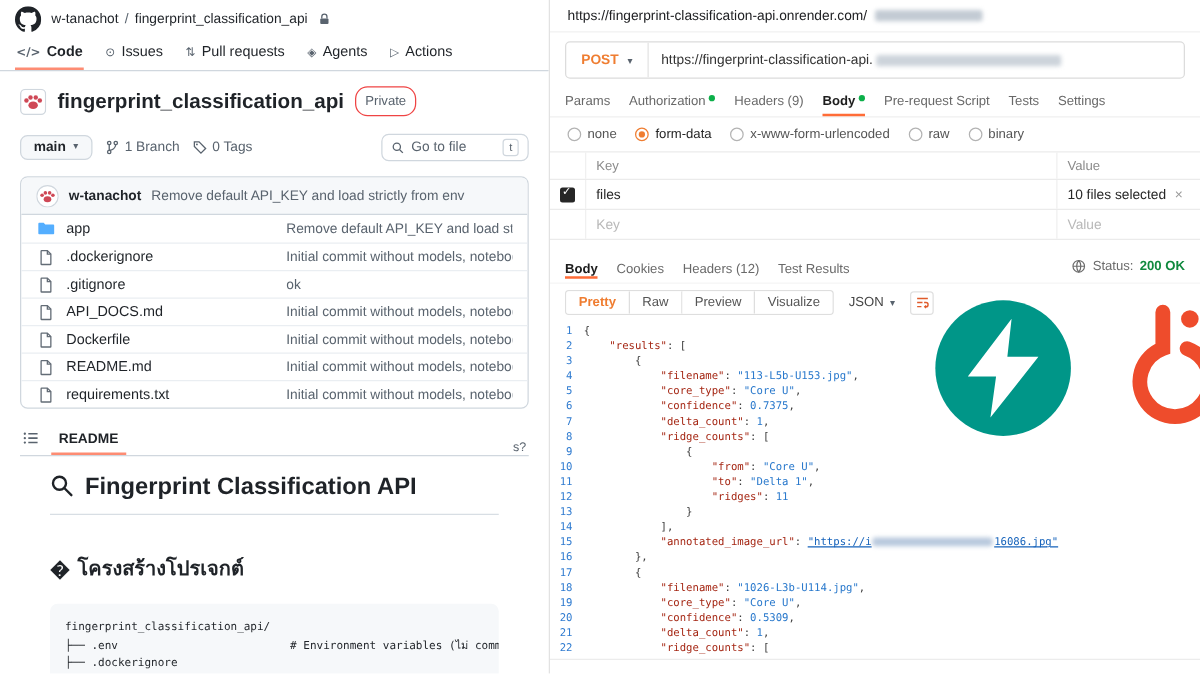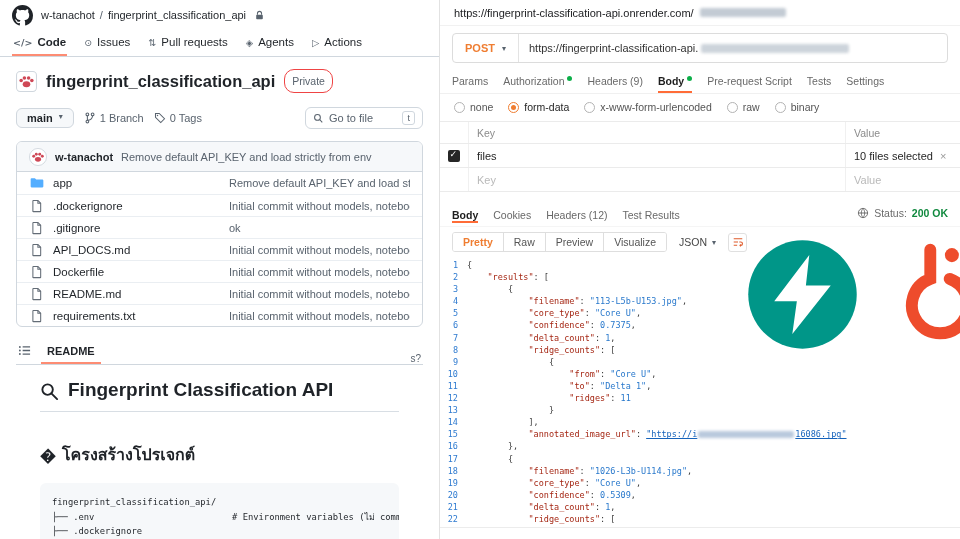--- a/index.html
+++ b/index.html
@@ -33,21 +33,21 @@
   .gh-commit-msg{font-size:11px;color:#59636e;overflow:hidden;white-space:nowrap}
   .gh-frow{display:flex;align-items:center;gap:8px;height:22px;padding:0 12px;border-top:1px solid #eaeef2;cursor:pointer}
   .gh-frow:first-child{border-top:none}
   .gh-fic{width:16px;display:flex;align-items:center;justify-content:center;flex:none}
   .gh-fname{font-size:11.5px;color:#1f2328;flex:0 0 168px;white-space:nowrap;overflow:hidden}
   .gh-fmsg{font-size:11px;color:#59636e;flex:1;white-space:nowrap;overflow:hidden}
   .gh-readme-head{display:flex;align-items:flex-end;gap:10px;margin-top:10px;border-bottom:1px solid #d0d7de;height:28px;padding:0 2px}
   .gh-readme-tab{font-size:11px;font-weight:bold;color:#1f2328;border-bottom:2px solid #fd8c73;padding:5px 6px;cursor:pointer}
   .gh-frag{margin-left:auto;font-size:10px;color:#59636e}
   .gh-readme{padding:14px 24px 0 24px}
-  .gh-h1{display:flex;align-items:flex-end;gap:9px;font-size:19px;font-weight:bold;border-bottom:1px solid #d8dee4;padding-bottom:10px}
+  .gh-h1{display:flex;align-items:flex-start;gap:9px;font-size:19px;font-weight:bold;border-bottom:1px solid #d8dee4;padding-bottom:10px}
   .gh-h2{margin-top:30px;font-size:16px;font-weight:bold;display:flex;align-items:center;gap:6px}
   .gh-pre{margin-top:16px;background:#f6f8fa;border-radius:6px;padding:12px;font-family:"DejaVu Sans Mono",monospace;font-size:8.8px;line-height:14.5px;white-space:pre;overflow:hidden;color:#1f2328}
 
   
   .pm{flex:1;position:relative;background:#fff;overflow:hidden}
   .pm-addr{display:flex;align-items:center;gap:6px;height:26px;padding:0 14px;border-bottom:1px solid #f1f1f1}
   .pm-addr-url{font-size:11px;color:#202124;white-space:nowrap}
   .redact{display:inline-block;background:#c3cbd4;border-radius:2px;filter:blur(1.6px);height:9px;vertical-align:middle}
   .r-addr{width:86px}
   .r-url{width:148px;background:#cdd4db}

